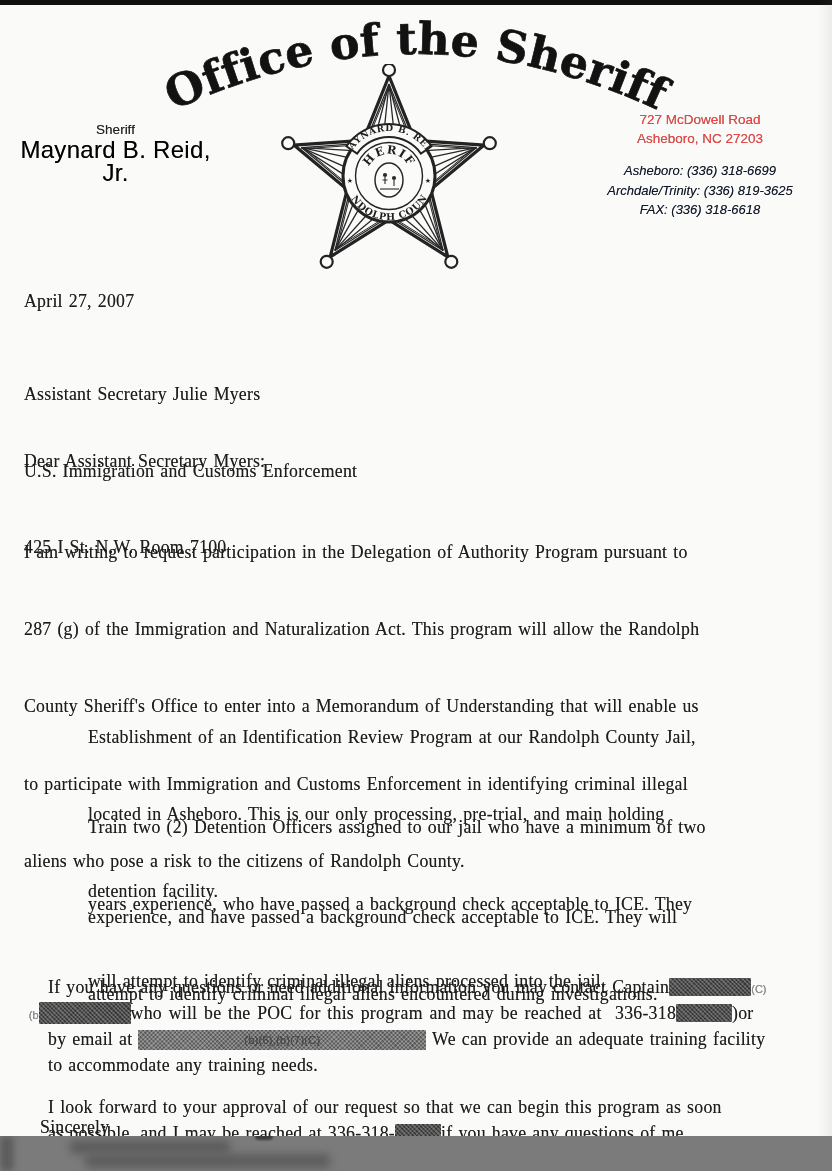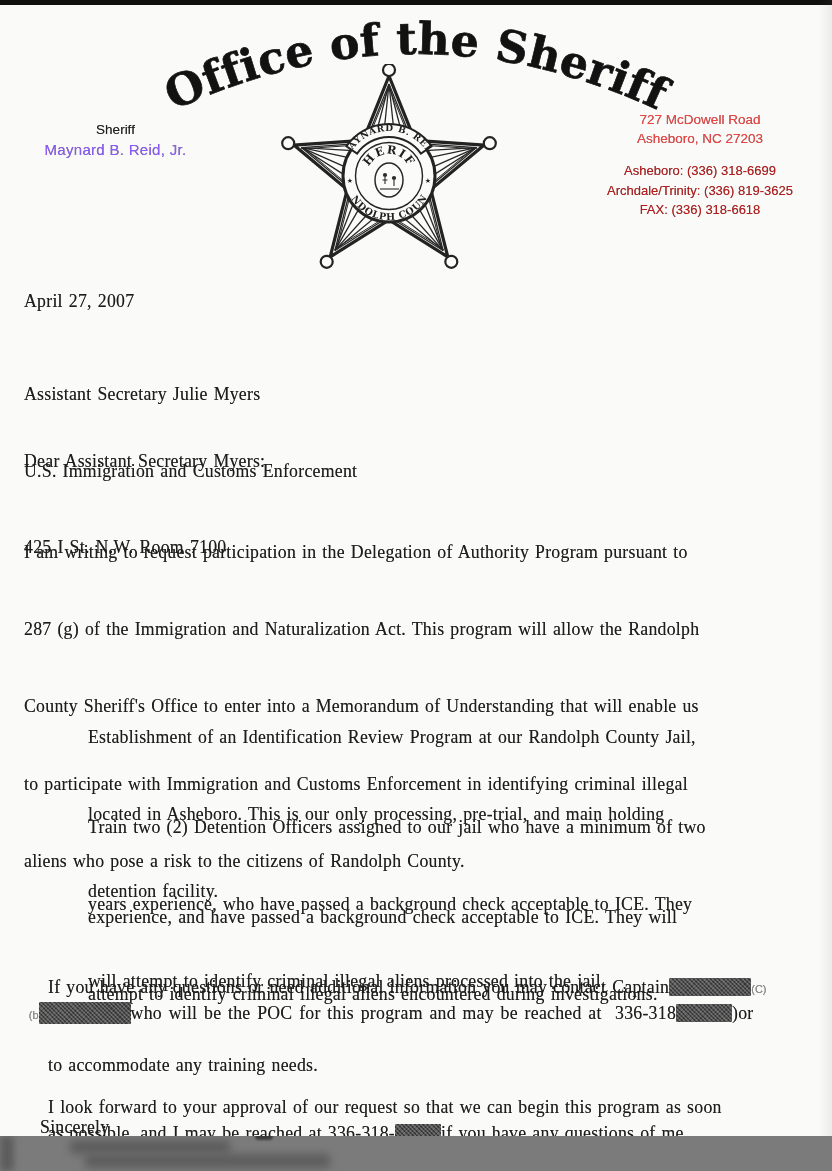--- a/index.html
+++ b/index.html
@@ -19,23 +19,23 @@
   .redact.tall{height:22px;vertical-align:-5px;}
   .code{font-family:"Liberation Sans",sans-serif;font-size:11px;color:#8f8f8f;letter-spacing:0;}
   .inner-code{display:block;font-family:"Liberation Sans",sans-serif;font-size:11px;color:#4a4a4a;
               text-align:center;line-height:20px;overflow:hidden;}
   .topbar{position:absolute;left:0;top:0;width:832px;height:5px;background:#0f0f0f;}
   .graybar{position:absolute;left:0;top:1136px;width:832px;height:35px;background:#7b7b7b;overflow:hidden;}
   .smudge{position:absolute;filter:blur(4px);background:#5d5d5d;border-radius:4px;}
   .edgeshade{position:absolute;right:0;top:0;width:14px;height:1171px;
              background:linear-gradient(to left,rgba(110,110,110,.10),rgba(110,110,110,0));}
   .sheriff-label{font-size:13.5px;line-height:17px;color:#222;}
-  .sheriff-name{font-size:15px;line-height:23px;color:#8b5cf6;letter-spacing:.3px;}
+  .sheriff-name{font-size:24px;line-height:23px;color:#000000;letter-spacing:.3px;}
   .addr{font-size:13.5px;line-height:19px;color:#ef4444;}
-  .phones{margin-top:13px;font-size:13px;line-height:19.5px;color:#b91c1c;}
+  .phones{margin-top:13px;font-size:13px;line-height:19.5px;color:#0f172a;font-style:italic;}
 </style>
 </head>
 <body>
 
 <div class="page">
 
   <div class="topbar"></div>
   <div class="edgeshade"></div>
 
   <svg class="abs" style="left:0;top:3px;" width="832" height="120" viewBox="0 0 832 120">
@@ -156,20 +156,23 @@
     <div class="ln">experience, and have passed a background check acceptable to ICE. They will</div>
     <div class="ln">attempt to identify criminal illegal aliens encountered during investigations.</div>
   </div>
 
   <div class="para inktxt" style="top:949px;">
     <span>If you have any questions or need additional information you may contact Captain</span><span class="redact" style="width:82px;"></span><span class="code">(C)</span>
   </div>
   <div class="para inktxt" style="top:975px;left:2px;word-spacing:2px;">
     <span class="code">(b</span><span class="redact tall" style="width:92px;"></span><span>who will be the POC for this program and may be reached at  336-318</span><span class="redact" style="width:56px;"></span><span>)or</span>
   </div>
+  <div class="para inktxt" style="top:1001px;">
+    <span>by email at </span><span class="redact light" style="width:288px;"><span class="inner-code">(b)(6),(b)(7)(C)</span></span><span> We can provide an adequate training facility</span>
+  </div>
   <div class="para inktxt" style="top:1027px;">
     <span>to accommodate any training needs.</span>
   </div>
 
   <div class="para inktxt" style="top:1069px;text-align:center;">
     <span>I look forward to your approval of our request so that we can begin this program as soon</span>
   </div>
   <div class="para inktxt" style="top:1095px;">
     <span>as possible, and I may be reached at 336-318-</span><span class="redact" style="width:46px;"></span><span>if you have any questions of me.</span>
   </div>

